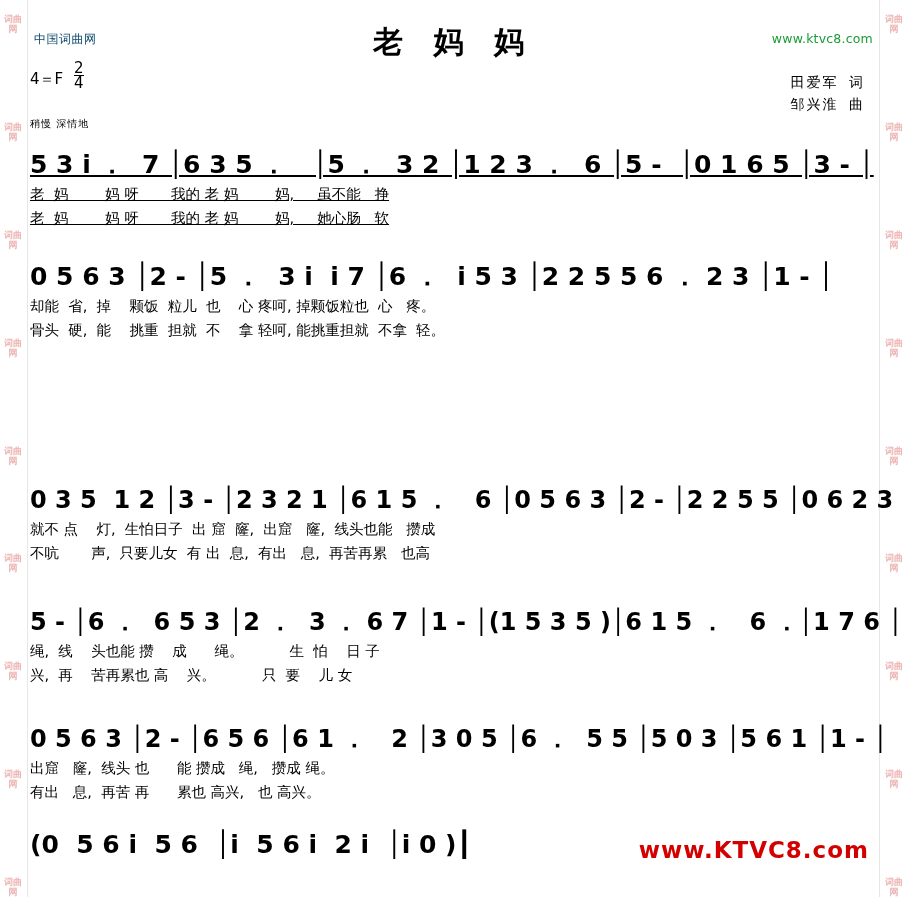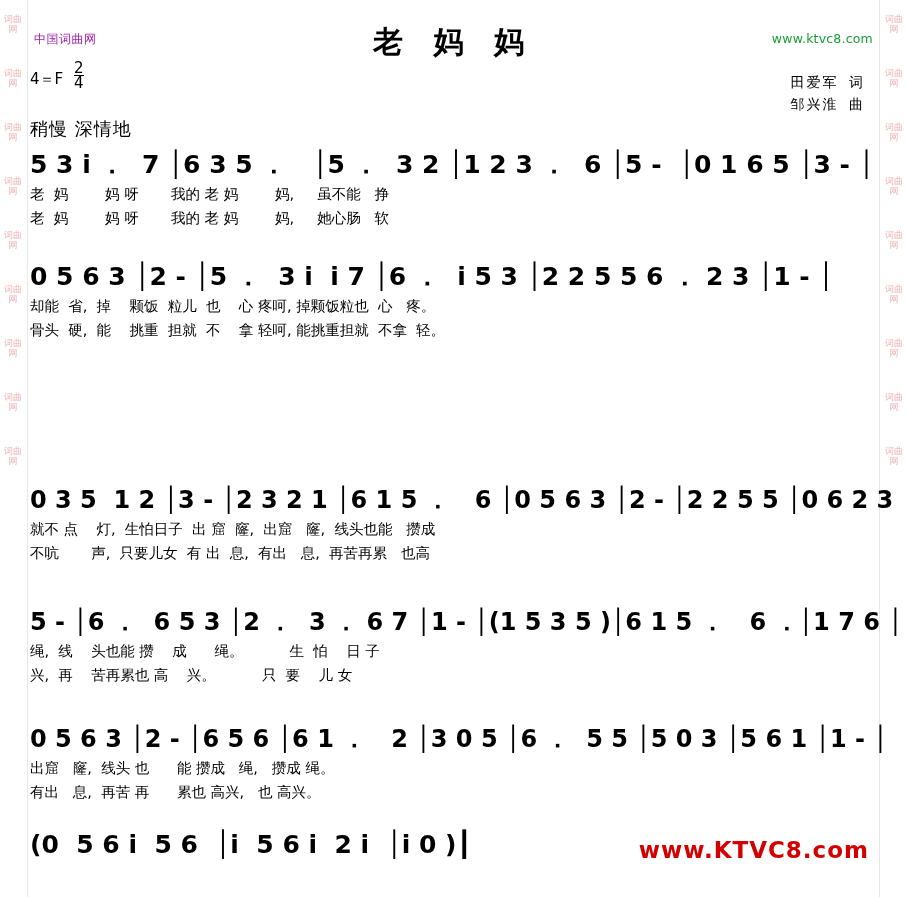--- a/index.html
+++ b/index.html
@@ -10,39 +10,40 @@
     position:relative;
     overflow:hidden;
   }
   .page{
     position:absolute;left:0;top:0;width:907px;height:897px;
     background:#fff;
   }
   
   .wm-col{
     position:absolute;top:0;width:26px;height:897px;
-    display:flex;flex-direction:column;justify-content:flex-start;
-    align-items:center;gap:34px;padding-top:14px;
+    display:flex;flex-direction:column;justify-content:space-between;
+    align-items:center;gap:52px;padding-top:14px;
     box-sizing:border-box;
     pointer-events:none;
+    font-weight:bold;
   }
   .wm-col.left{left:0;}
   .wm-col.right{right:0;}
   .wm{
     color:#e9a6a6;font-size:9px;line-height:10px;text-align:center;
     width:20px;opacity:.85;
   }
   .edge-line{
     position:absolute;top:0;height:897px;width:1px;background:#e7e7e7;
   }
   .edge-line.l{left:27px;}
   .edge-line.r{right:27px;}
 
   .site-left{
-    position:absolute;left:34px;top:31px;font-size:12px;color:#a21caf;
+    position:absolute;left:34px;top:31px;font-size:12px;color:#0c4a6e;
     letter-spacing:.5px;
   }
   .site-right{
     position:absolute;right:34px;top:31px;font-size:12.5px;color:#1a9c36;
     letter-spacing:.2px;font-family:"DejaVu Sans",sans-serif;
   }
   .title{
     position:absolute;left:0;right:0;top:22px;text-align:center;
     font-size:30px;font-weight:bold;letter-spacing:10px;color:#000;
   }
@@ -58,21 +59,21 @@
     position:absolute;left:30px;top:70px;font-size:15px;color:#000;
     font-family:"DejaVu Sans",sans-serif;
   }
   .meter{
     position:absolute;left:74px;top:62px;font-size:15px;text-align:center;
     line-height:13px;
   }
   .meter .num{display:block;}
   .meter .den{display:block;border-top:1.6px solid #000;padding-top:1px;}
   .tempo{
-    position:absolute;left:30px;top:117px;font-size:18px;color:#000;
+    position:absolute;left:30px;top:117px;font-size:10px;color:#000;
     letter-spacing:1px;
   }
 
   
   .system{position:absolute;left:30px;width:850px;}
   .notes{
     font-family:"DejaVu Sans",sans-serif;
     font-size:25px;font-weight:bold;color:#000;
     white-space:pre;letter-spacing:0px;
     height:34px;line-height:34px;
@@ -132,21 +133,21 @@
     <div>邹兴淮 曲</div>
   </div>
 
   <div class="keysig">4＝F</div>
   <div class="meter">
     <span class="num">2</span>
     <span class="den">4</span>
   </div>
   <div class="tempo">稍慢 深情地</div>
 
-  <div class="system" style="top:148px;">
+  <div class="system" style="top:148px;text-decoration:underline;">
     <div class="notes">5 3 i ．  7 │6 3 5 ．   │5 ．  3 2 │1 2 3 ．  6 │5 -  │0 1 6 5 │3 - │</div>
     <div class="lyric">老  妈        妈 呀       我的 老 妈        妈,     虽不能   挣</div>
     <div class="lyric">老  妈        妈 呀       我的 老 妈        妈,     她心肠   软</div>
   </div>
 
   <div class="system" style="top:260px;">
     <div class="notes">0 5 6 3 │2 - │5 ．  3 i  i 7 │6 ．  i 5 3 │2 2 5 5 6 ． 2 3 │1 - │</div>
     <div class="lyric">却能  省,  掉    颗饭  粒儿  也    心 疼呵, 掉颗饭粒也  心   疼。</div>
     <div class="lyric">骨头  硬,  能    挑重  担就  不    拿 轻呵, 能挑重担就  不拿  轻。</div>
   </div>

